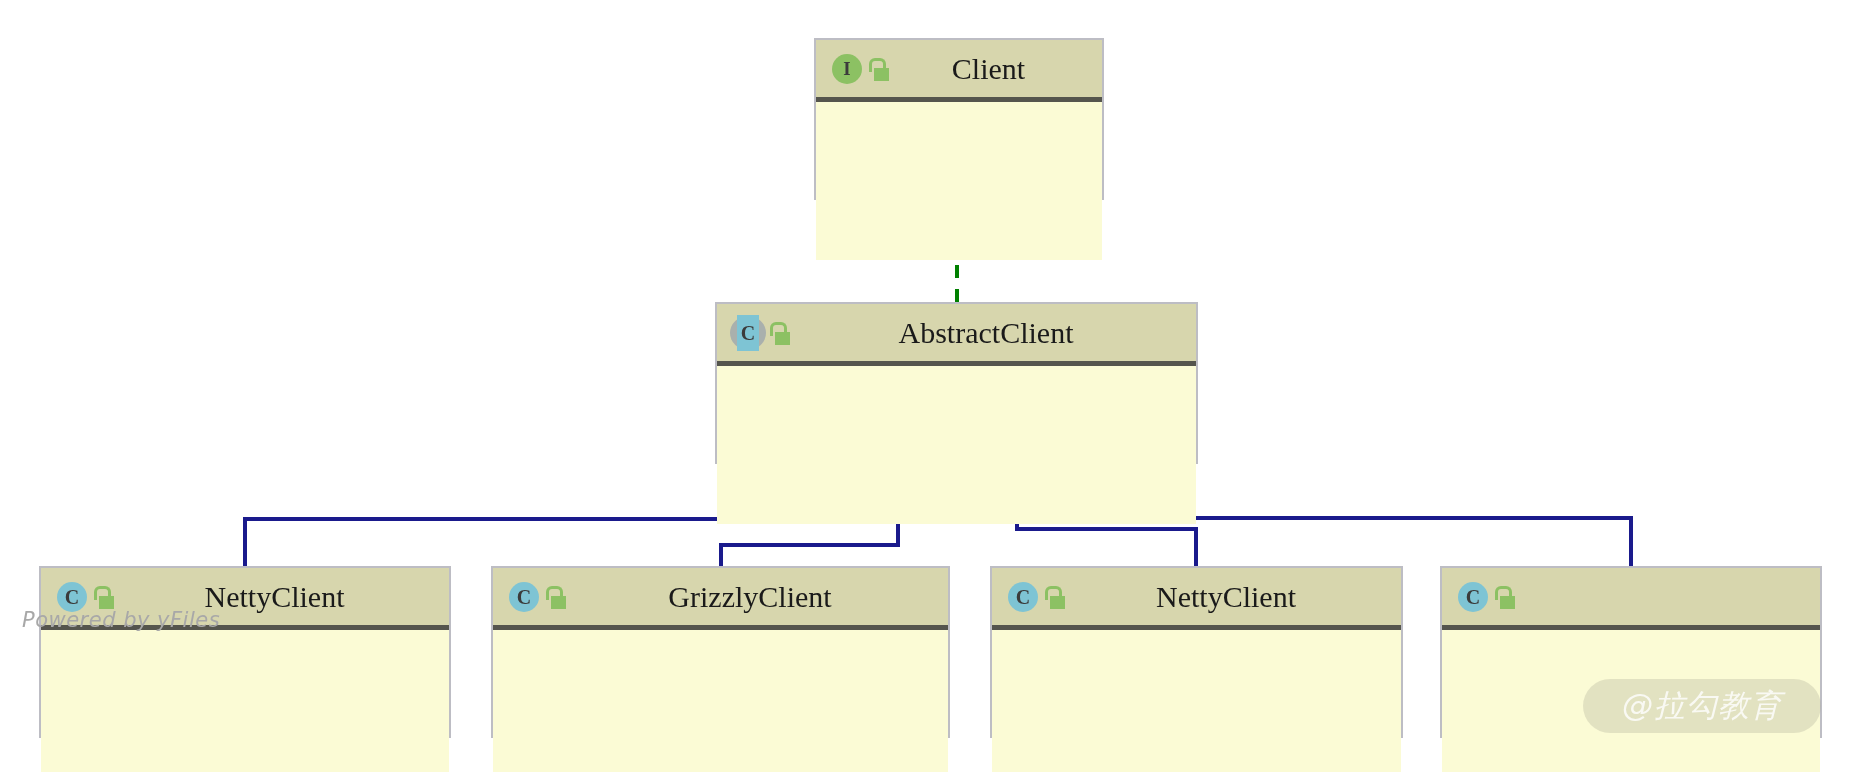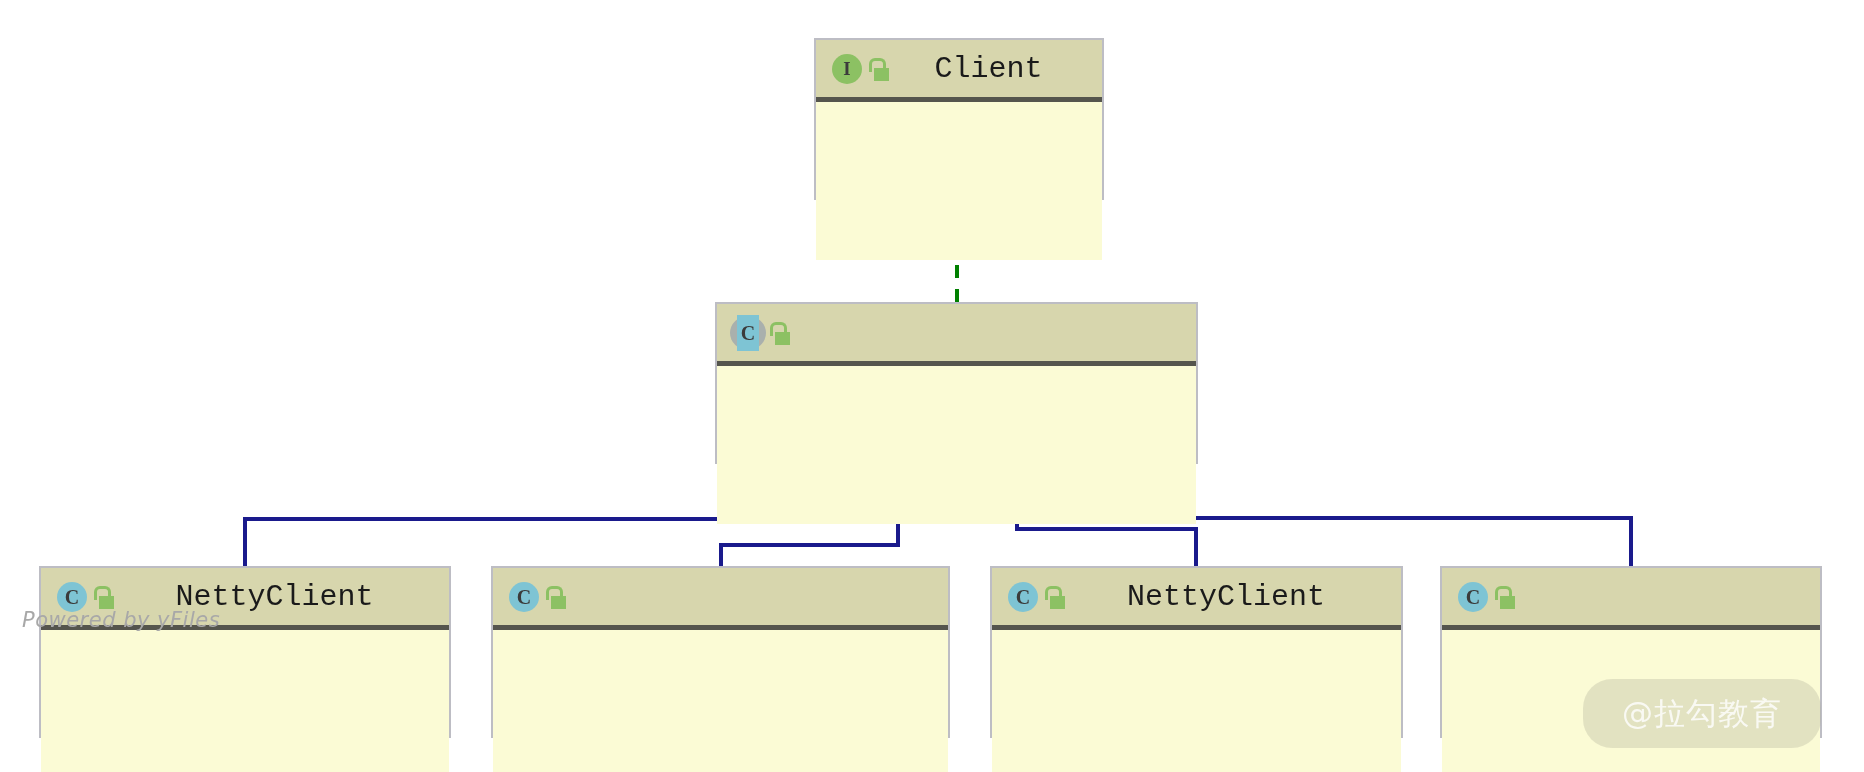--- a/index.html
+++ b/index.html
@@ -139,21 +139,21 @@
     position: absolute;
     left: 7px;
     top: 13px;
     width: 15px;
     height: 13px;
     background: #8cc163;
   }
   .uml-title {
     flex: 1 1 auto;
     text-align: center;
-    font-family: Liberation Mono, monospace;
+    font-family: Liberation Serif, serif;
     font-size: 30px;
     color: #1a1a1a;
     letter-spacing: 0px;
     padding-right: 20px;
     white-space: nowrap;
     overflow: hidden;
   }
   .yfiles-credit {
     position: absolute;
     left: 22px;
@@ -163,31 +163,32 @@
     color: #a8a8a8;
     letter-spacing: 0.5px;
     user-select: none;
     font-style: italic;
   }
   .watermark {
     position: absolute;
     left: 1583px;
     top: 679px;
     width: 238px;
-    height: 69px;
+    height: 54px;
     border-radius: 29px;
     background: rgba(170, 170, 150, 0.30);
     display: flex;
     align-items: center;
     justify-content: center;
     font-family: "DejaVu Sans", sans-serif;
     font-size: 31px;
     color: rgba(255, 255, 255, 0.80);
     letter-spacing: 1px;
     user-select: none;
+    font-style: italic;
   }
 </style>
 </head>
 <body>
 
 <div id="canvas">
 
   <svg id="edge-layer" viewBox="0 0 1864 772" width="1864" height="772" xmlns="http://www.w3.org/2000/svg">
 
     <g>
@@ -238,20 +239,21 @@
         <span class="abstract-paren"></span>
         <span class="abstract-clip"></span>
         <span class="abstract-letter">
           <span class="icon-letter">C</span>
         </span>
       </span>
       <span class="lock-icon">
         <span class="lock-shackle"></span>
         <span class="lock-body"></span>
       </span>
+      <span class="uml-title">AbstractClient</span>
     </div>
     <div class="uml-body"></div>
   </div>
 
   <div class="uml-node" style="left:39px; top:566px; width:412px; height:172px;">
     <div class="uml-header">
       <span class="type-icon">
         <span class="circle-class">
           <span class="icon-letter">C</span>
         </span>
@@ -269,20 +271,21 @@
     <div class="uml-header">
       <span class="type-icon">
         <span class="circle-class">
           <span class="icon-letter">C</span>
         </span>
       </span>
       <span class="lock-icon">
         <span class="lock-shackle"></span>
         <span class="lock-body"></span>
       </span>
+      <span class="uml-title">GrizzlyClient</span>
     </div>
     <div class="uml-body"></div>
   </div>
 
   <div class="uml-node" style="left:990px; top:566px; width:413px; height:172px;">
     <div class="uml-header">
       <span class="type-icon">
         <span class="circle-class">
           <span class="icon-letter">C</span>
         </span>

